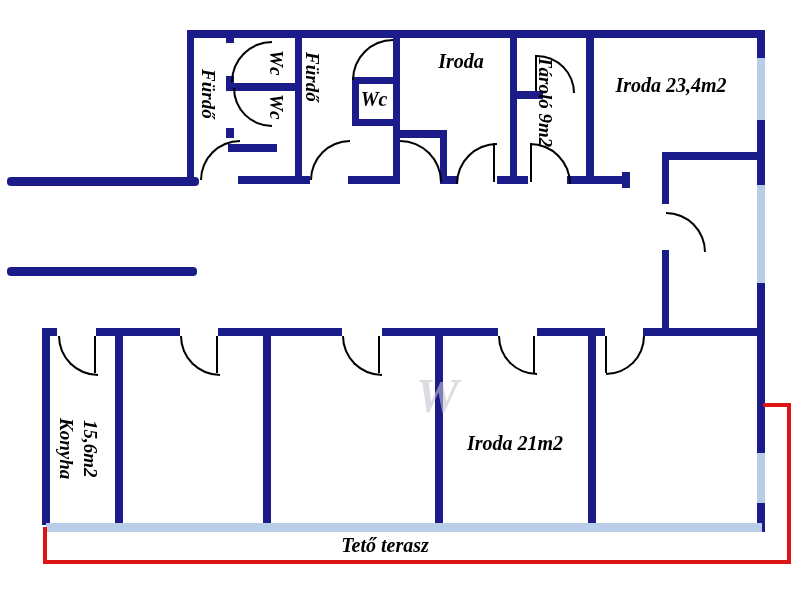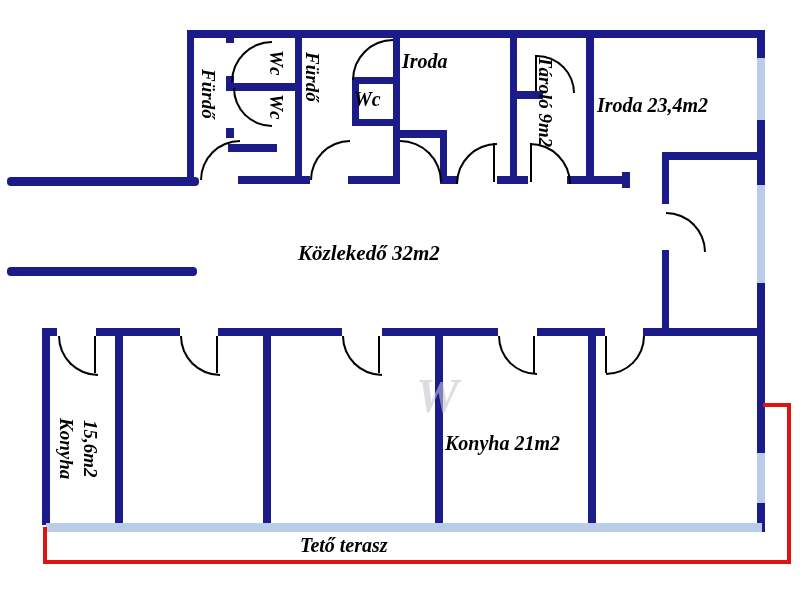--- a/index.html
+++ b/index.html
@@ -9,21 +9,21 @@
   .win{position:absolute;background:var(--window,#b9cce8);}
   .red{position:absolute;background:var(--terrace,#dd1414);}
   .cap{border-radius:4px;}
   .arc{position:absolute;}
   .tl{border-top:2px solid #000;border-left:2px solid #000;border-top-left-radius:100% 100%;}
   .tr{border-top:2px solid #000;border-right:2px solid #000;border-top-right-radius:100% 100%;}
   .bl{border-bottom:2px solid #000;border-left:2px solid #000;border-bottom-left-radius:100% 100%;}
   .br{border-bottom:2px solid #000;border-right:2px solid #000;border-bottom-right-radius:100% 100%;}
   .leaf{position:absolute;background:#000;}
   .lbl{position:absolute;font-style:italic;font-weight:700;font-size:20px;color:var(--text,#000);
-       white-space:nowrap;text-align:left;}
+       white-space:nowrap;text-align:center;}
   .lbl span{display:block;line-height:26px;}
   .vlbl{position:absolute;writing-mode:vertical-lr;text-orientation:sideways;
         font-style:italic;font-weight:700;font-size:19px;color:var(--text,#000);
         text-align:center;line-height:24px;}
   .vlbl span{display:block;}
   .wm{position:absolute;font-style:italic;font-weight:700;font-size:48px;color:#c6c6d0;opacity:.6;}
 </style>
 </head>
 <body style="--wall: #1b1b8a; --window: #b9cce8; --terrace: #dd1414; --text: #000000;">
 
@@ -120,26 +120,25 @@
   <div class="vlbl" style="left:264px;top:42px;height:42px">Wc</div>
   <div class="vlbl" style="left:264px;top:86px;height:42px">Wc</div>
   <div class="vlbl" style="left:300px;top:40px;height:74px">Fürdő</div>
   <div class="lbl" style="left:354px;top:88px;width:40px">Wc</div>
 
   <div class="lbl" style="left:402px;top:48px;width:118px">
     <span>Iroda</span>
   </div>
 
   <div class="vlbl" style="left:533px;top:40px;height:124px">Tároló 9m2</div>
-  <div class="lbl" style="left:597px;top:94px;width:148px">Iroda 23,4m2</div>
-  <div class="lbl" style="left:298px;top:241px;width:175px;font-size:21px">Közlekedő 32m2</div>
+  <div class="lbl" style="left:597px;top:74px;width:148px">Iroda 23,4m2</div>
 
   <div class="vlbl" style="left:54px;top:390px;height:118px">
     <span>Konyha</span>
     <span>15,6m2</span>
   </div>
 
-  <div class="lbl" style="left:445px;top:432px;width:140px">Konyha 21m2</div>
+  <div class="lbl" style="left:445px;top:432px;width:140px">Iroda 21m2</div>
   <div class="lbl" style="left:300px;top:534px;width:170px">Tető terasz</div>
 
   <div class="wm" style="left:416px;top:368px">W</div>
 
 </div>
 
 </body></html>

